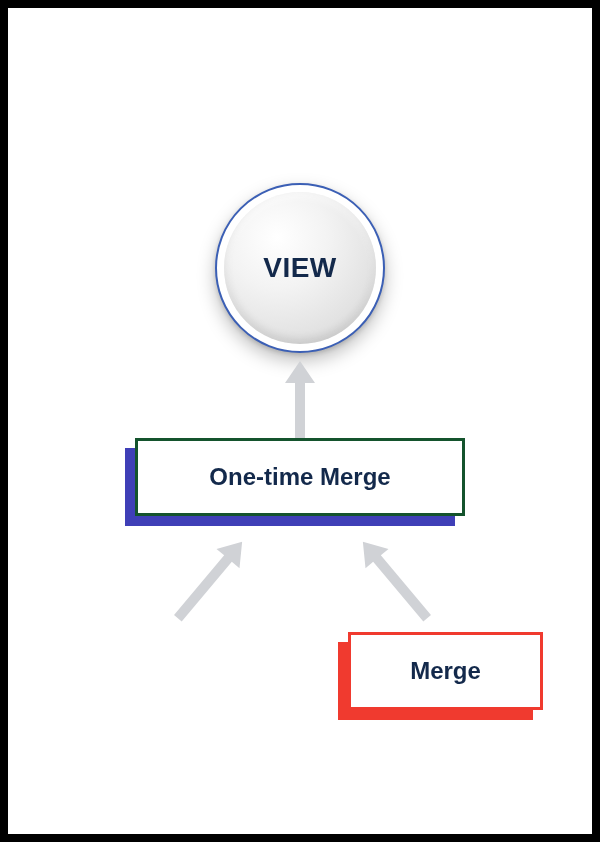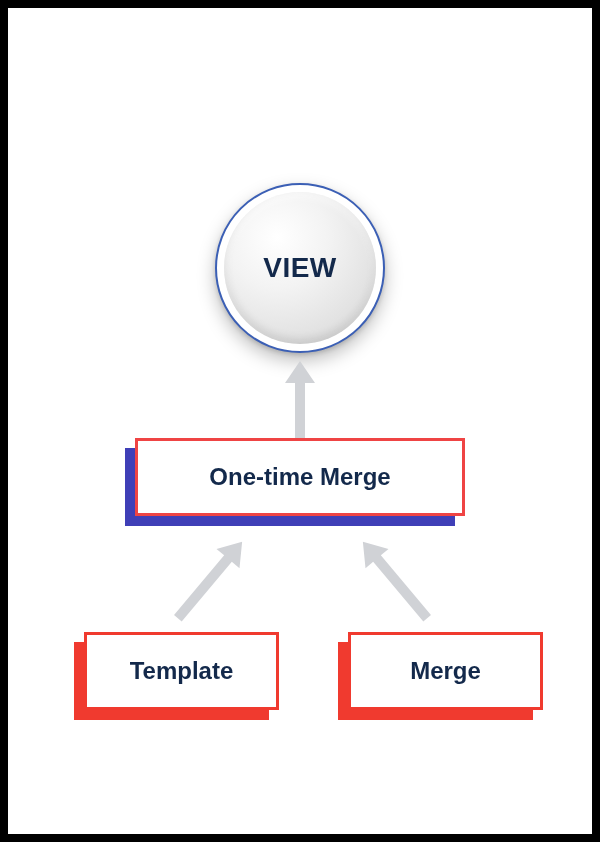--- a/index.html
+++ b/index.html
@@ -77,21 +77,21 @@
     left: -10px;
     top: 10px;
     width: 330px;
     height: 78px;
     background: #3f3fb7;
   }
   .merge-box {
     position: absolute;
     inset: 0;
     background: #fff;
-    border: 3px solid #ef4444;
+    border: 3px solid #14532d;
     display: flex;
     align-items: center;
     justify-content: center;
     text-align: right;
   }
   .merge-label {
     font-weight: 800;
     font-size: 24px;
     color: #13294b;
   }
@@ -165,26 +165,20 @@
     </div>
 
     <div class="arrow" style="left:340px; top:522px;">
       <svg width="95" height="100" viewBox="0 0 95 100">
         <g fill="#d0d2d6" transform="translate(47,50) rotate(-40) translate(-17,-50)">
           <polygon points="17,0 32,22 22,22 22,100 12,100 12,22 2,22"></polygon>
         </g>
       </svg>
     </div>
 
-    <div class="bottom-box-wrap template-wrap">
-      <div class="shadow-red"></div>
-      <div class="redbox">
-        <span class="box-label">Template</span>
-      </div>
-    </div>
 
     <div class="bottom-box-wrap model-wrap">
       <div class="shadow-red"></div>
       <div class="redbox">
         <span class="box-label">Merge</span>
       </div>
     </div>
 
   </div>
 </div>

